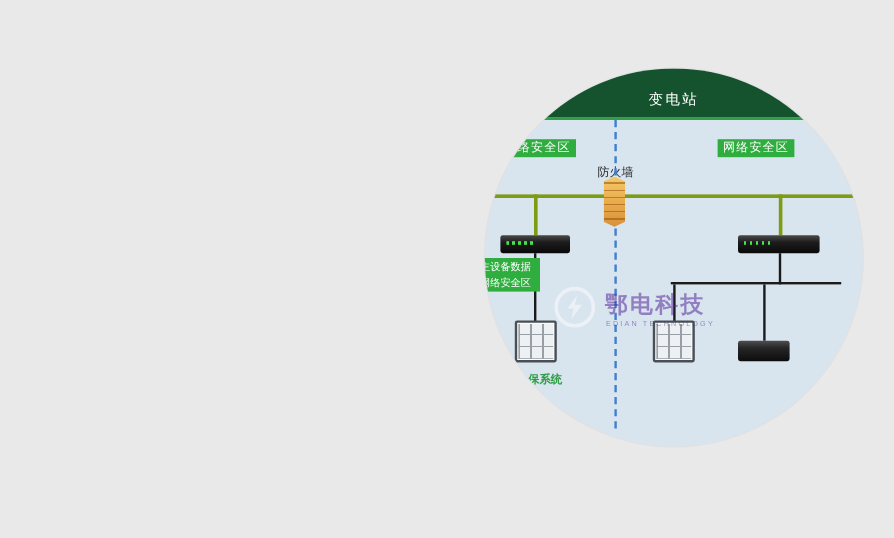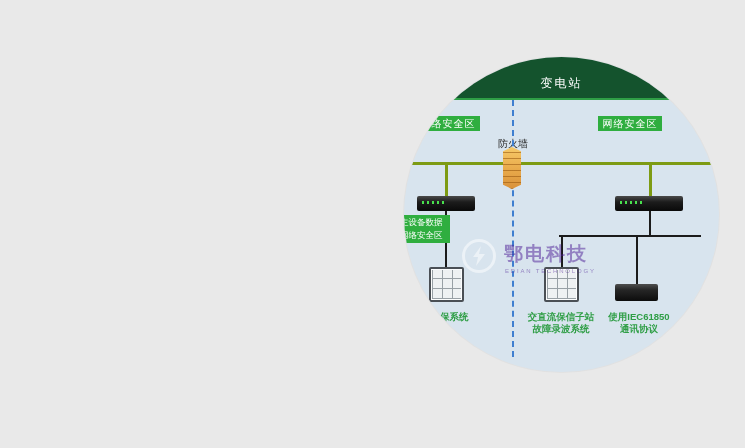--- a/index.html
+++ b/index.html
@@ -121,28 +121,20 @@
 
     <div class="relay relay-left">
       <div class="relay-grid"></div>
     </div>
     <div class="relay relay-mid">
       <div class="relay-grid"></div>
     </div>
     <div class="gateway"></div>
 
     <div class="dev-label lbl-left">保系统</div>
-    <div class="dev-label lbl-mid">
-      <div>交直流保信子站</div>
-      <div>故障录波系统</div>
-    </div>
-    <div class="dev-label lbl-right">
-      <div>使用IEC61850</div>
-      <div>通讯协议</div>
-    </div>
 
     <div class="watermark">
       <div class="wm-ring">
         <svg width="12" height="20" viewBox="0 0 12 20">
           <polygon points="8,0 0,11 5,11 3,20 12,8 6,8" fill="#ffffff"></polygon>
         </svg>
       </div>
       <div class="wm-text">鄂电科技</div>
       <div class="wm-sub">EDIAN TECHNOLOGY</div>
     </div>

